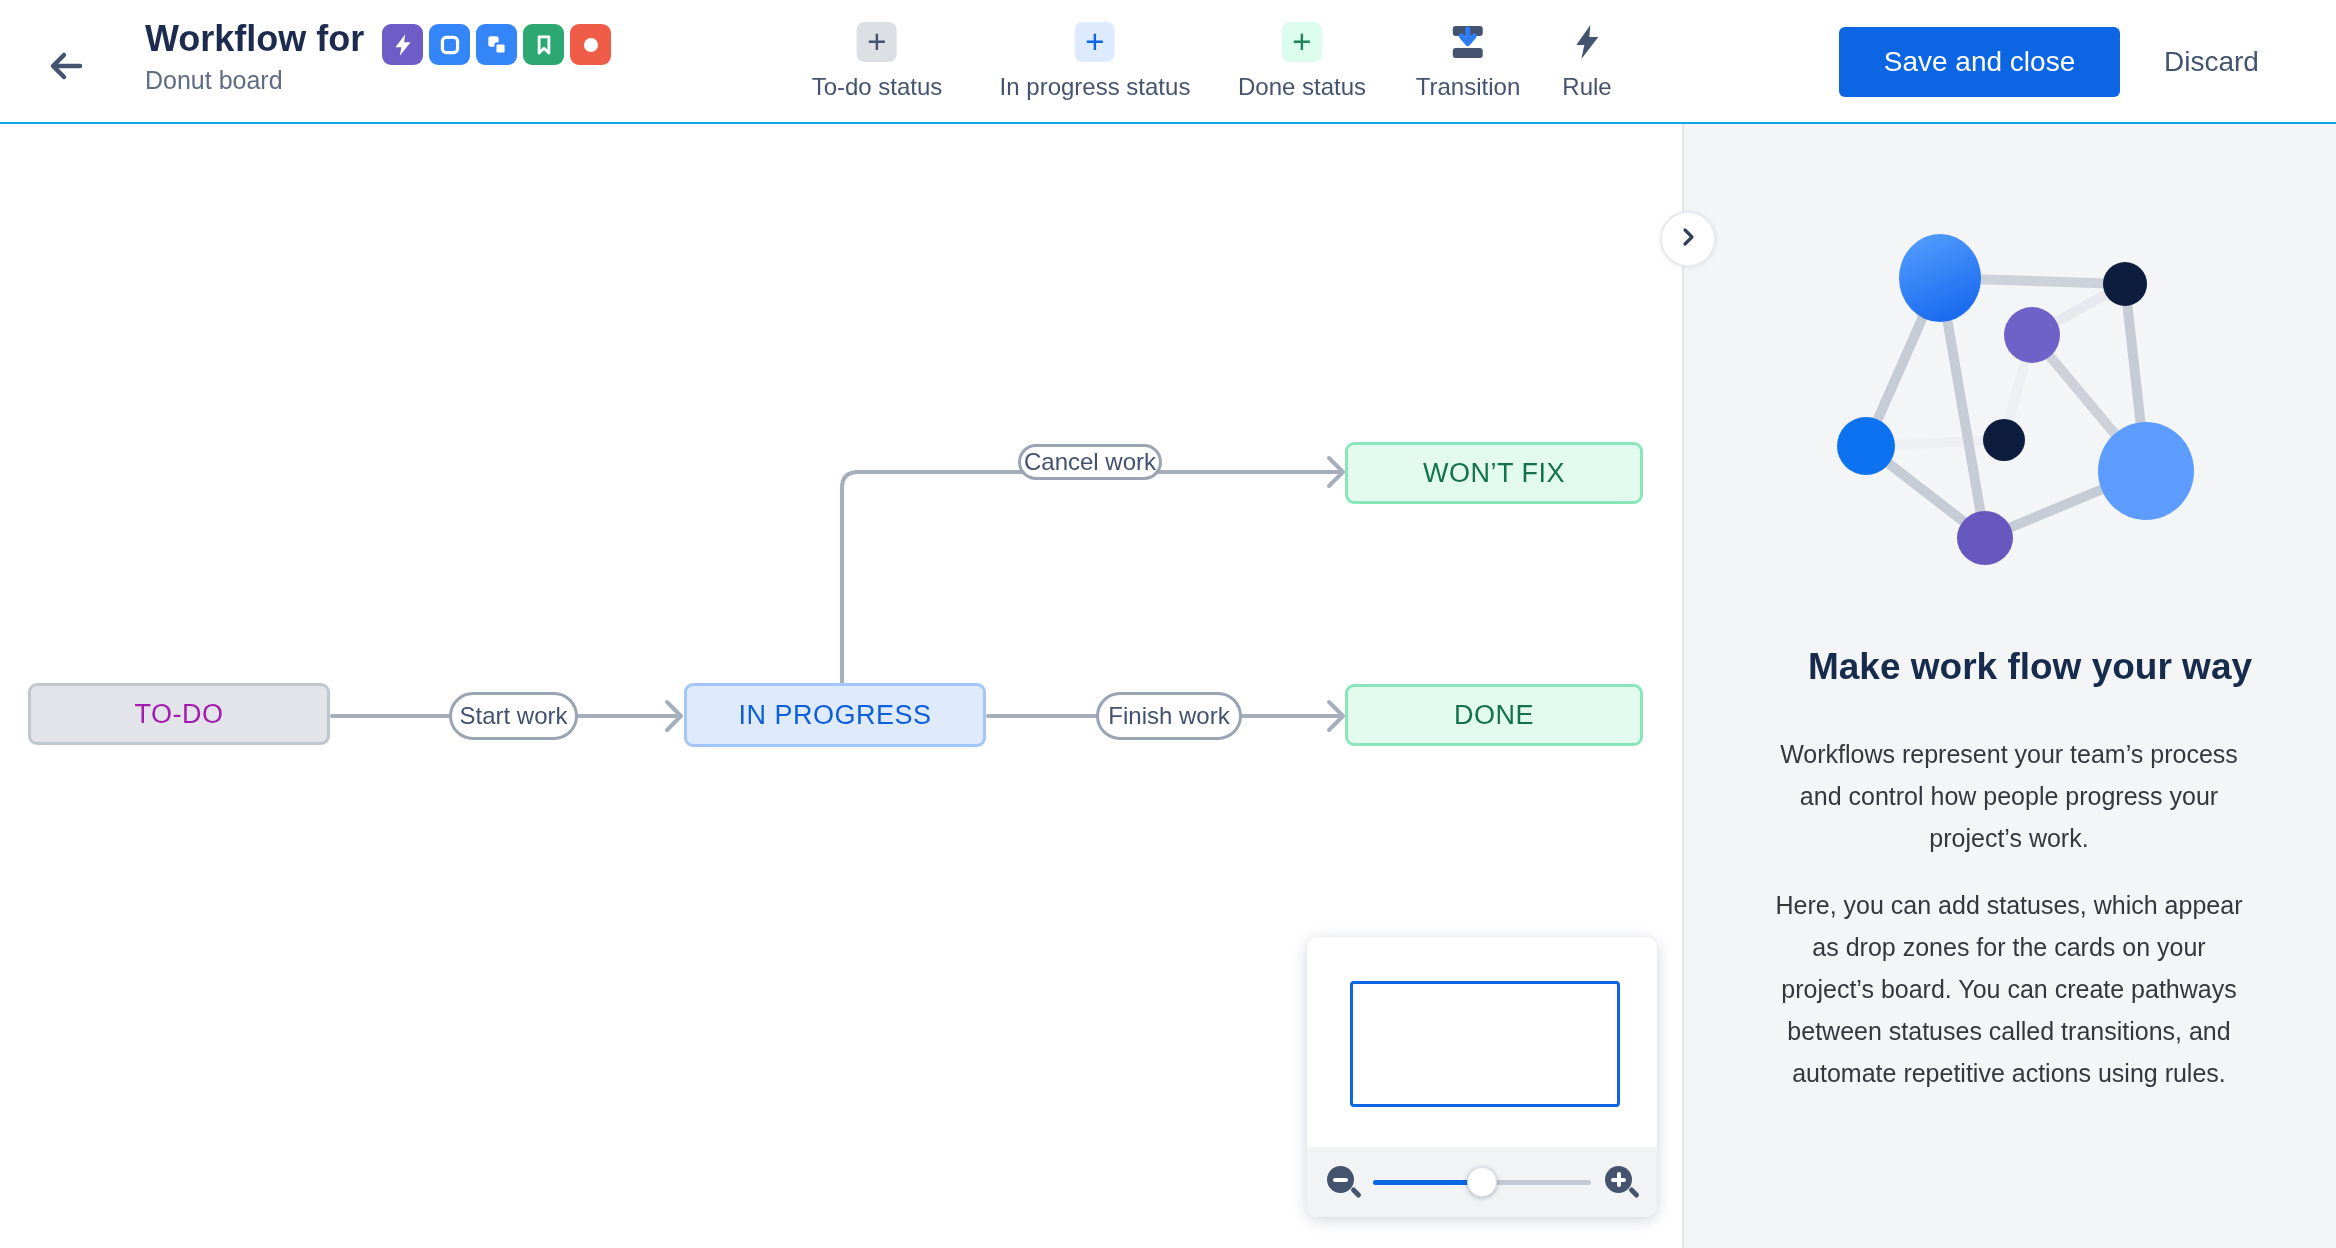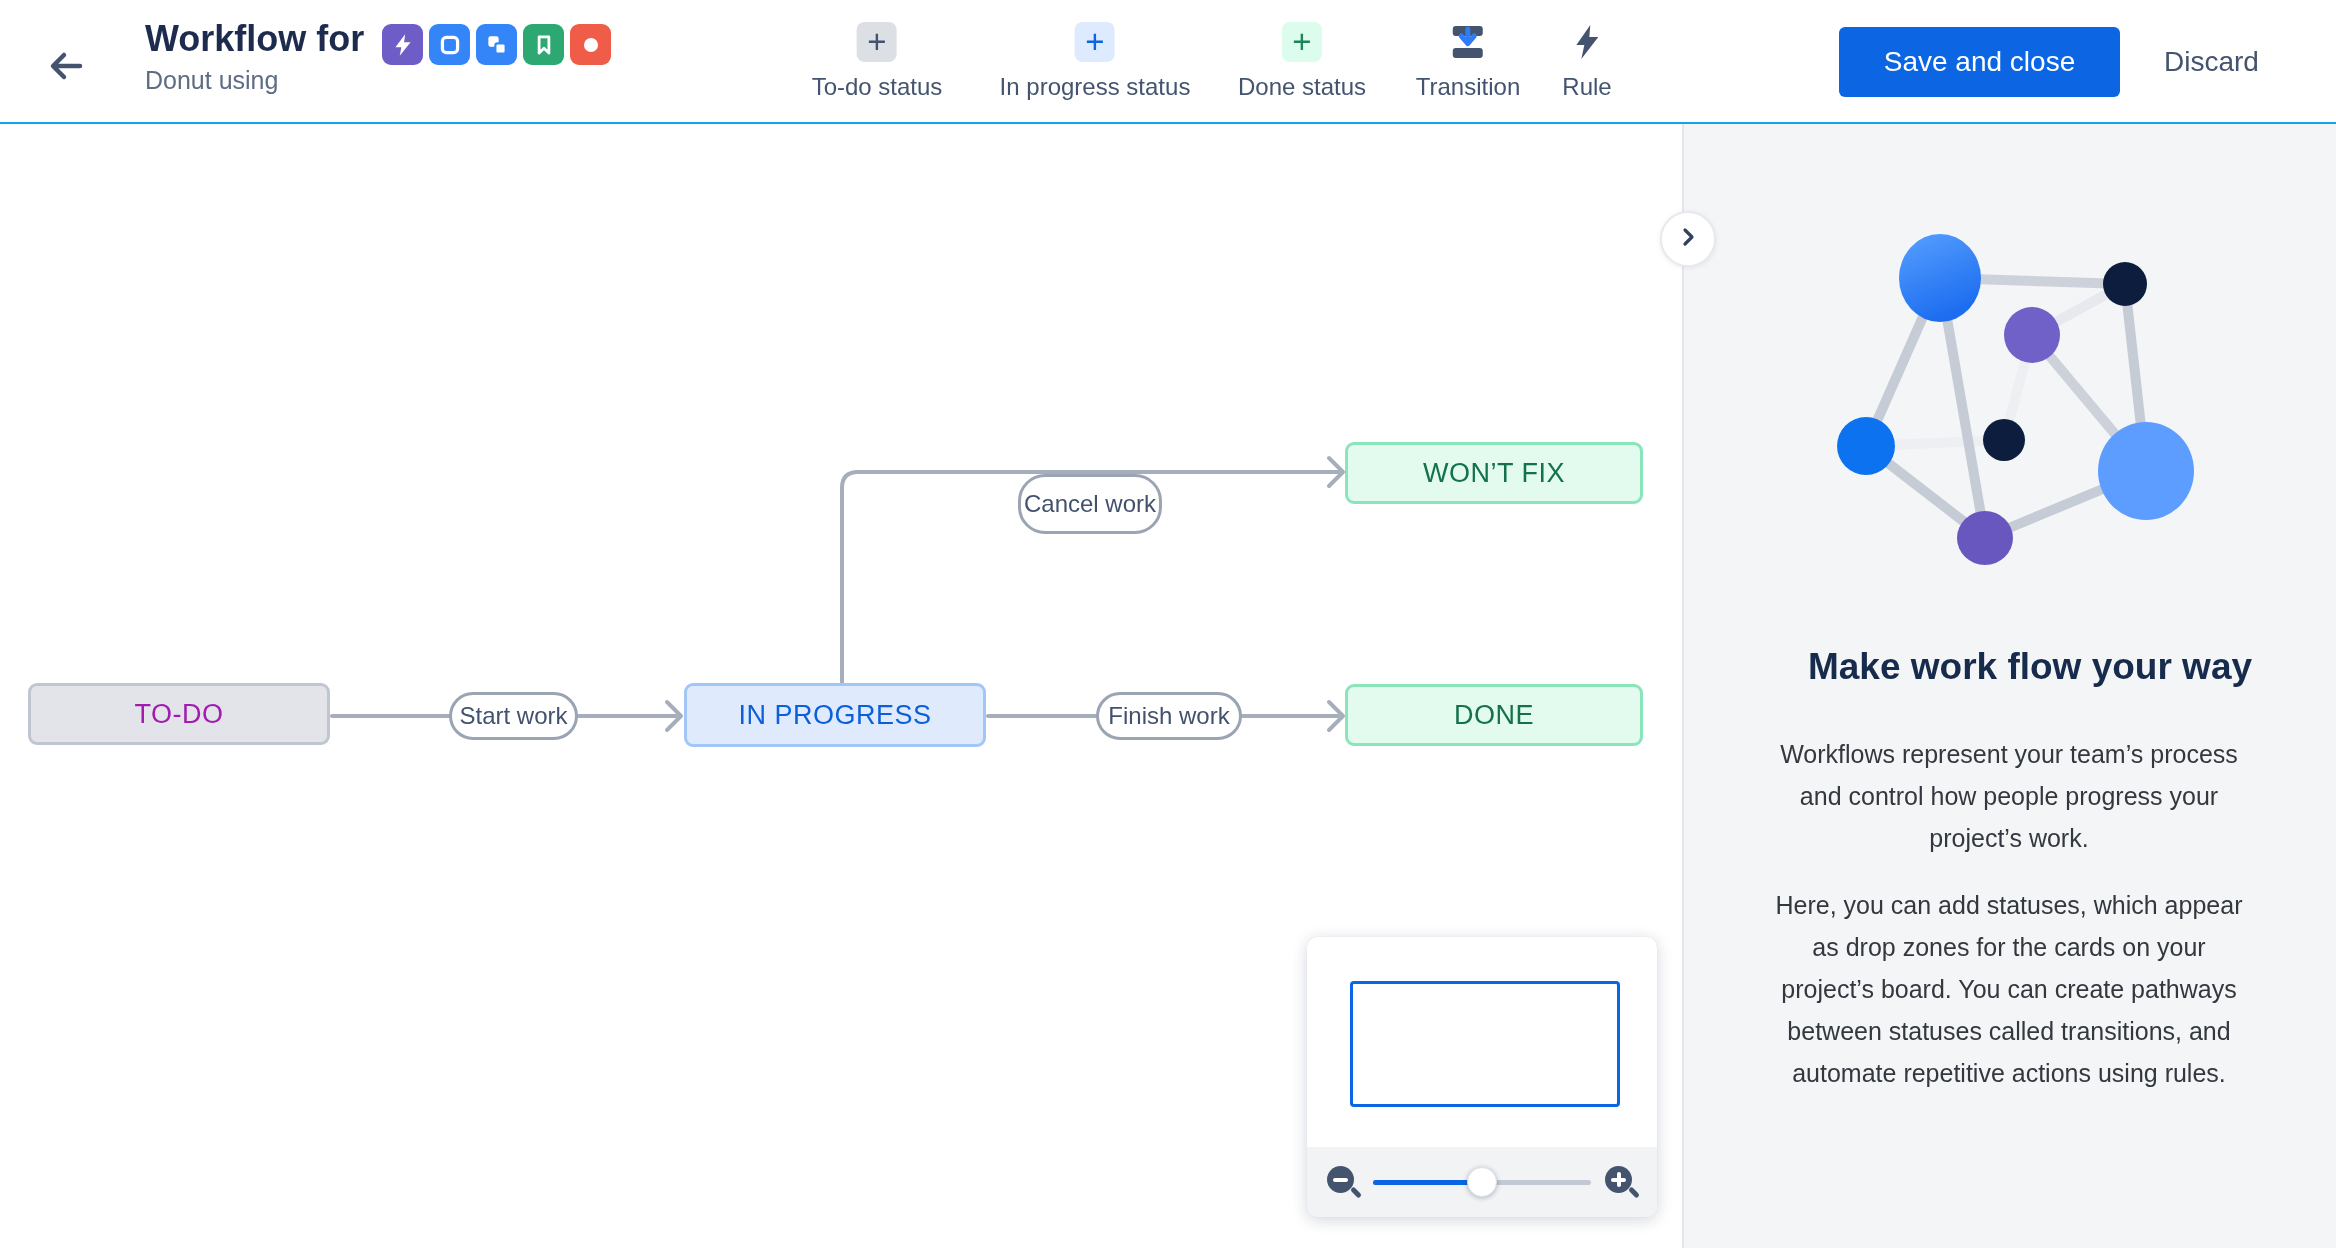--- a/index.html
+++ b/index.html
@@ -82,21 +82,21 @@
 <div class="header">
   <div class="back-btn">
     <span>
       <svg width="44" height="44" viewBox="0 0 44 44">
           <path d="M36 22H10M20 11 9 22l11 11" stroke="#44546F" stroke-width="4.5" fill="none" stroke-linecap="round" stroke-linejoin="round"></path>
         </svg>
     </span>
   </div>
 
   <div class="title">Workflow for</div>
-  <div class="subtitle">Donut using</div>
+  <div class="subtitle">Donut board</div>
 
   <div class="picons">
     <div class="picon purple">
       <svg width="26" height="26" viewBox="0 0 24 24">
           <path d="M14 2 5 14h5.5L9 22l10-12.5h-6z" fill="#fff"></path>
         </svg>
     </div>
     <div class="picon blue">
       <svg width="26" height="26" viewBox="0 0 24 24">
           <rect x="5" y="5" width="14" height="14" rx="3.5" fill="none" stroke="#fff" stroke-width="3"></rect>
@@ -169,21 +169,21 @@
     <path d="M1329 458 1343 472 1329 486"></path>
   </g>
 </svg>
 
 <div class="status gray" style="left:28px;top:683px;width:302px;height:62px">TO-DO</div>
 <div class="status blue" style="left:684px;top:683px;width:302px;height:64px">IN PROGRESS</div>
 <div class="status green" style="left:1345px;top:442px;width:298px;height:62px">WON’T FIX</div>
 <div class="status green" style="left:1345px;top:684px;width:298px;height:62px">DONE</div>
 
 <div class="pill" style="left:449px;top:692px;width:129px;height:48px">Start work</div>
-<div class="pill" style="left:1018px;top:474px;width:144px;height:60px">Cancel work</div>
+<div class="pill" style="left:1018px;top:444px;width:144px;height:36px">Cancel work</div>
 <div class="pill" style="left:1096px;top:692px;width:146px;height:48px">Finish work</div>
 
 <div class="mm-card">
   <div class="mm-viewport"></div>
   <div class="mm-bar">
     <div class="mag">
       <span class="lens"></span>
       <span class="handle"></span>
     </div>
     <div class="mm-slider">

